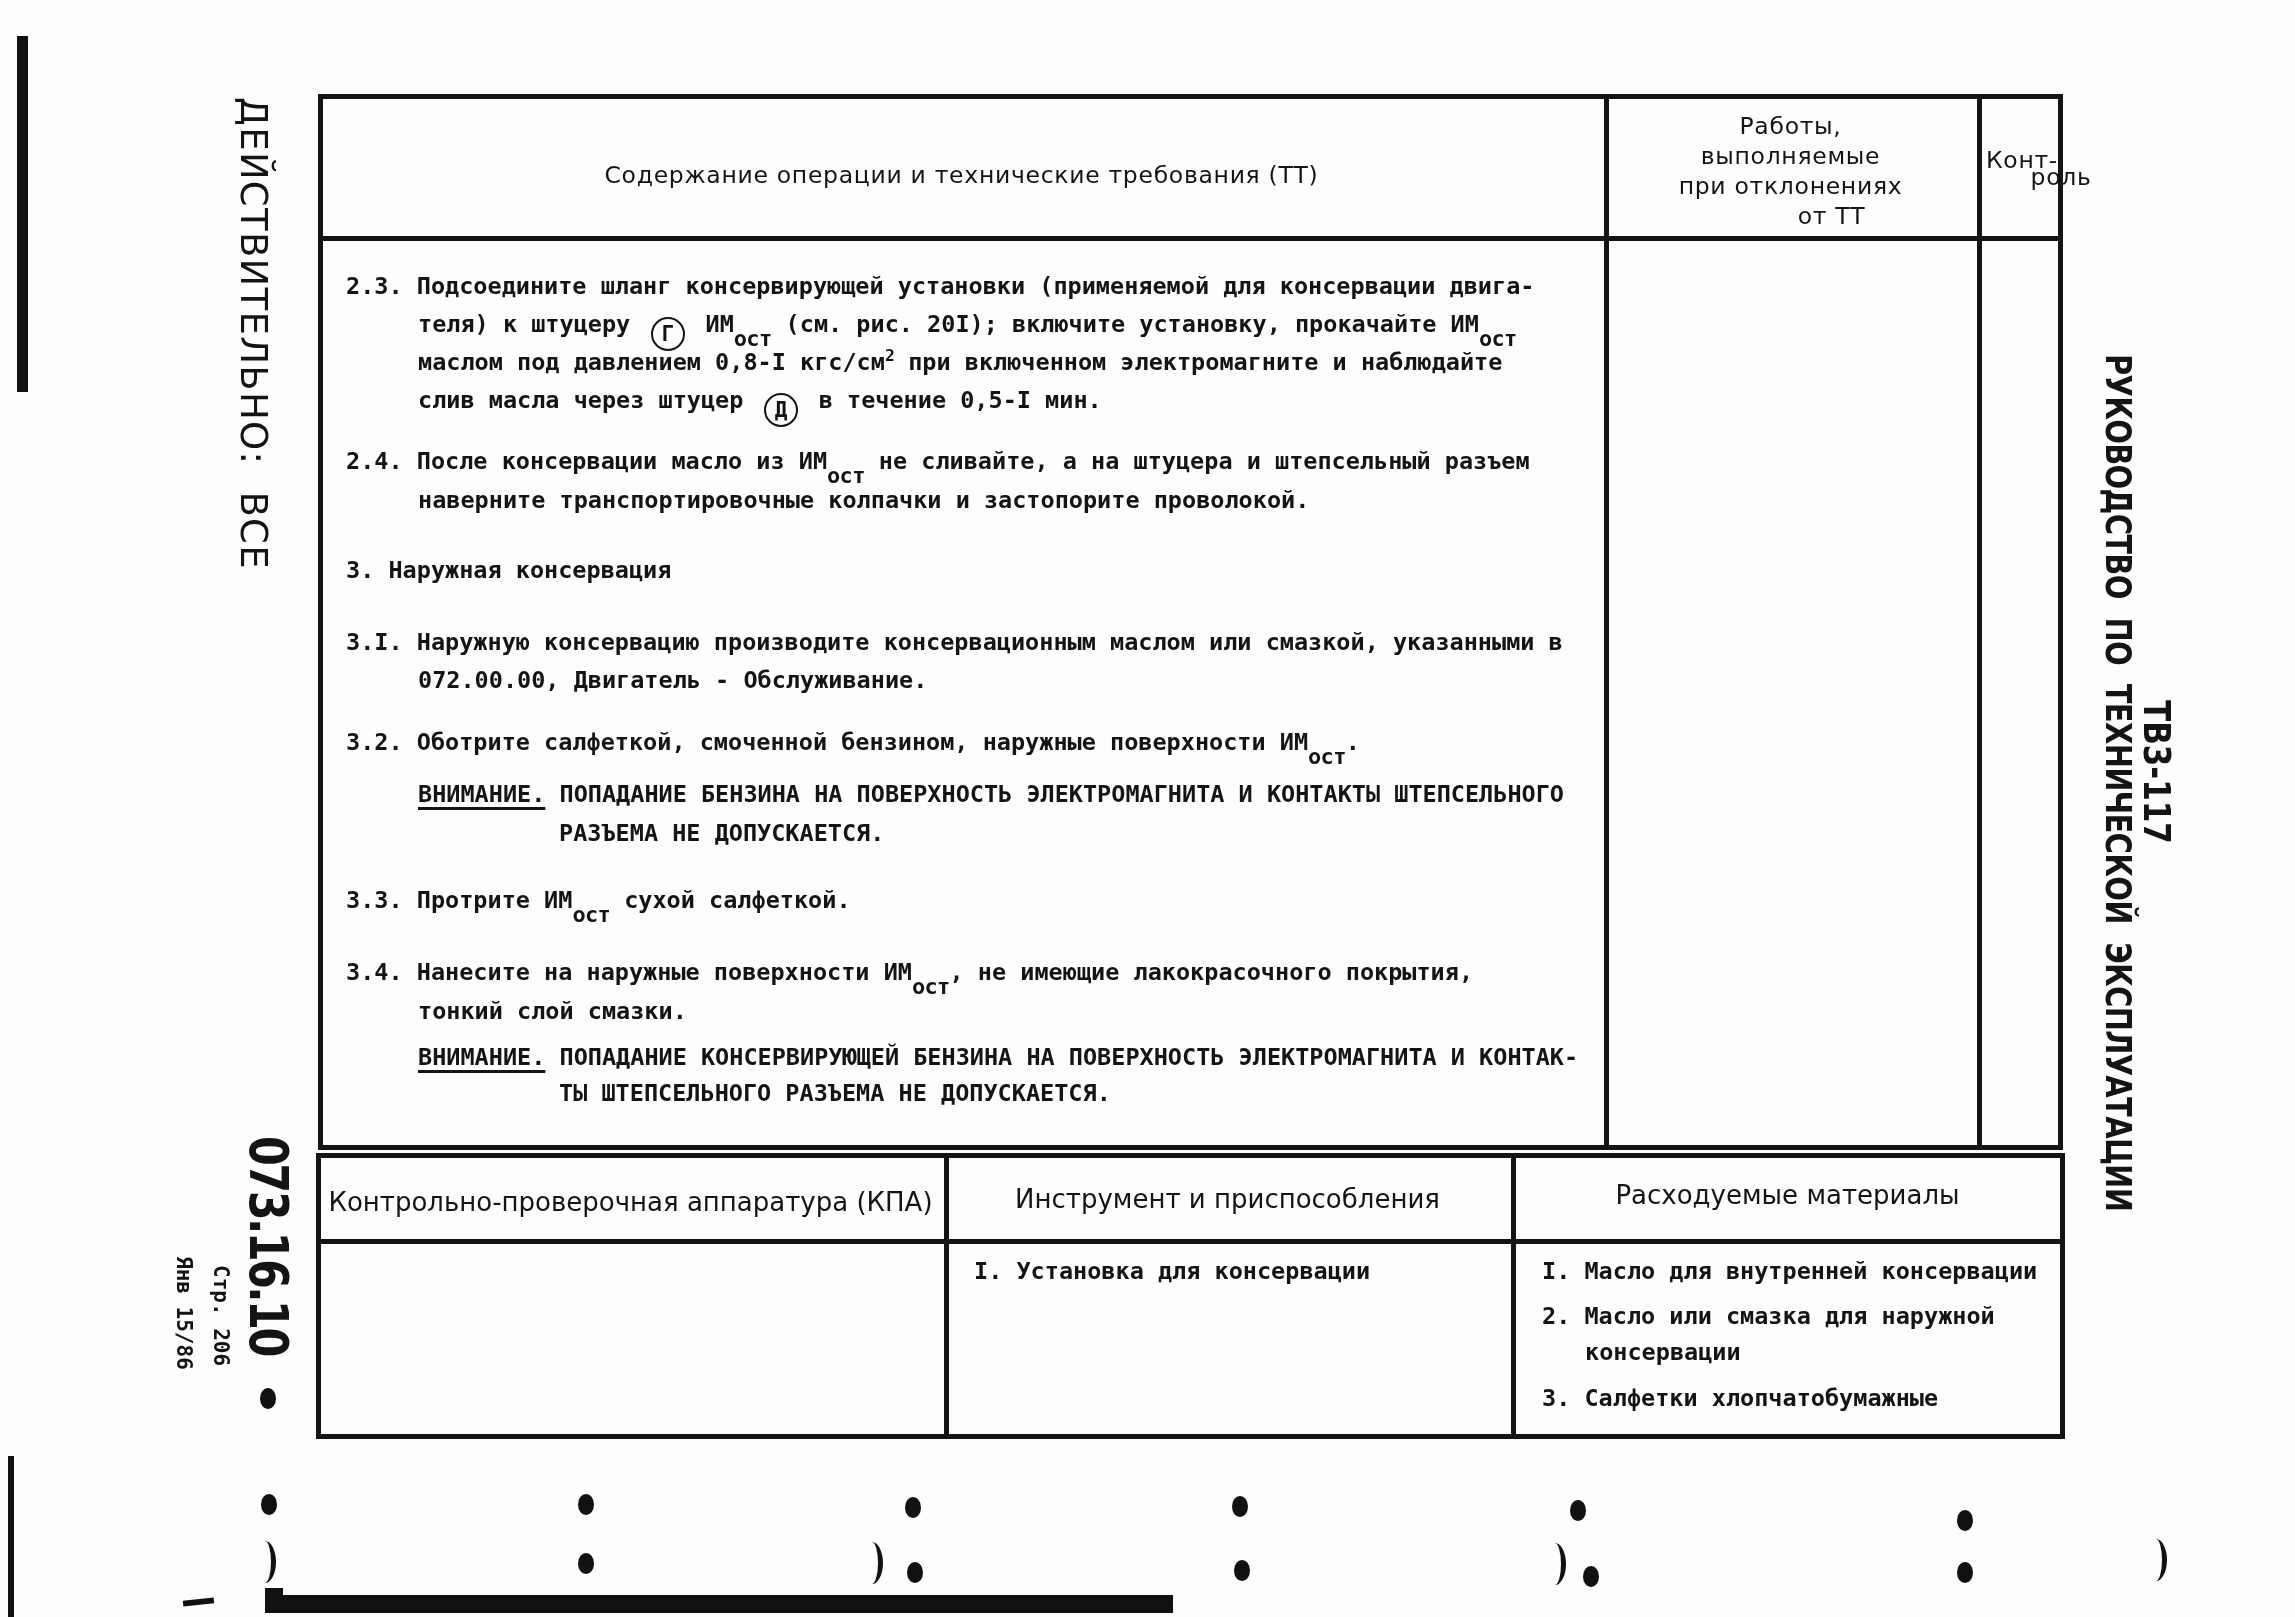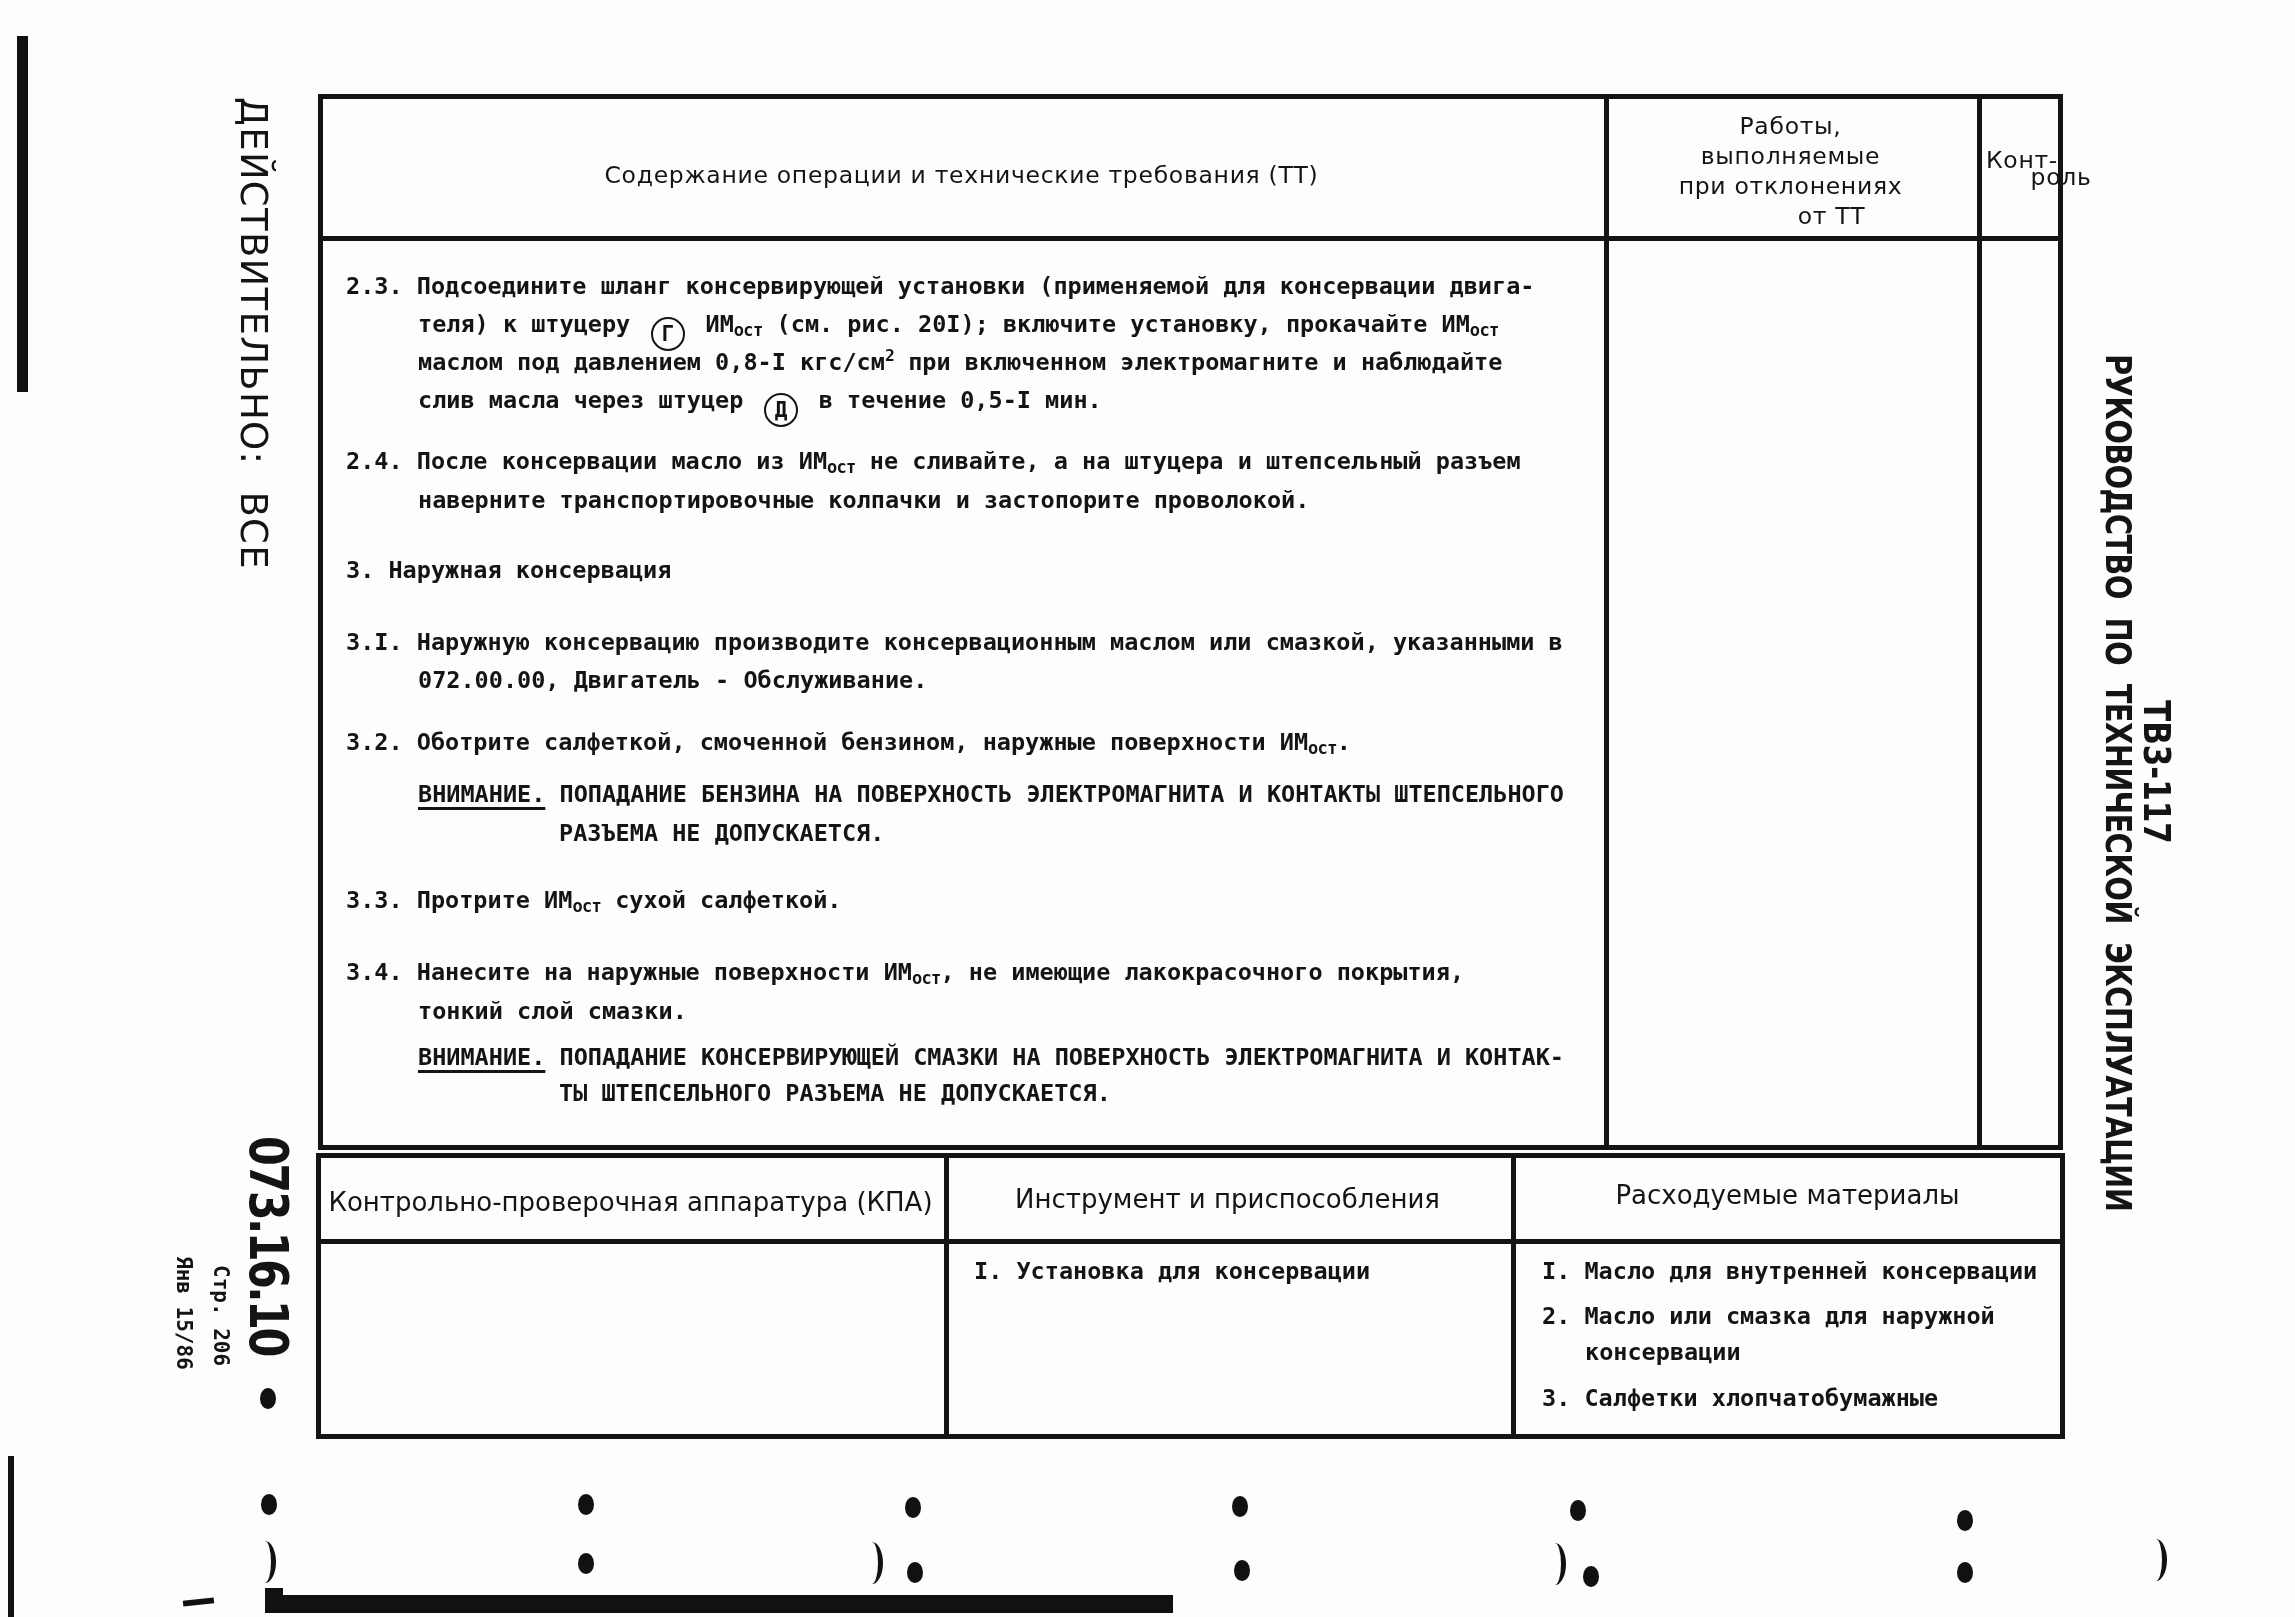--- a/index.html
+++ b/index.html
@@ -22,21 +22,21 @@
   .tline{
     position:absolute;height:38px;line-height:38px;white-space:pre;
     font-family:"DejaVu Sans Mono","Liberation Mono",monospace;
     font-weight:bold;font-size:23.5px;letter-spacing:0px;
   }
   .eqline{
     position:absolute;height:33px;line-height:33px;white-space:pre;
     font-family:"DejaVu Sans Mono","Liberation Mono",monospace;
     font-weight:bold;font-size:23.5px;
   }
-  .sub{font-size:17px;position:relative;top:4px;letter-spacing:-0.7px;}
+  .sub{font-size:22px;position:relative;top:14px;letter-spacing:-0.7px;}
   .sup{font-size:16.3px;position:relative;top:-9.1px;letter-spacing:-0.7px;}
   .und{text-decoration:underline;text-decoration-thickness:2.6px;text-underline-offset:5.2px;}
   .circ{
     display:inline-block;width:34px;height:34px;box-sizing:border-box;
     border:2.6px solid #141414;border-radius:50%;
     text-align:center;line-height:30px;font-size:21px;
     vertical-align:-9.1px;margin:0 6.5px;
   }
   
   .rot{position:absolute;transform-origin:0 0;white-space:pre;}
@@ -83,21 +83,21 @@
       <div class="tline" style="top: 481px; left: 418px;"><span>наверните транспортировочные колпачки и застопорите проволокой.</span></div>
       <div class="tline" style="top: 551px; left: 346px;"><span>3. Наружная консервация</span></div>
       <div class="tline" style="top: 623px; left: 346px;"><span>3.I. Наружную консервацию производите консервационным маслом или смазкой, указанными в</span></div>
       <div class="tline" style="top: 661px; left: 418px;"><span>072.00.00, Двигатель - Обслуживание.</span></div>
       <div class="tline" style="top: 723px; left: 346px;"><span>3.2. Оботрите салфеткой, смоченной бензином, наружные поверхности ИМ</span><span class="sub">ост</span><span>.</span></div>
       <div class="tline" style="top: 775px; left: 418px;"><span class="und">ВНИМАНИЕ.</span><span> ПОПАДАНИЕ БЕНЗИНА НА ПОВЕРХНОСТЬ ЭЛЕКТРОМАГНИТА И КОНТАКТЫ ШТЕПСЕЛЬНОГО</span></div>
       <div class="tline" style="top: 814px; left: 559px;"><span>РАЗЪЕМА НЕ ДОПУСКАЕТСЯ.</span></div>
       <div class="tline" style="top: 881px; left: 346px;"><span>3.3. Протрите ИМ</span><span class="sub">ост</span><span> сухой салфеткой.</span></div>
       <div class="tline" style="top: 953px; left: 346px;"><span>3.4. Нанесите на наружные поверхности ИМ</span><span class="sub">ост</span><span>, не имеющие лакокрасочного покрытия,</span></div>
       <div class="tline" style="top: 992px; left: 418px;"><span>тонкий слой смазки.</span></div>
-      <div class="tline" style="top: 1038px; left: 418px;"><span class="und">ВНИМАНИЕ.</span><span> ПОПАДАНИЕ КОНСЕРВИРУЮЩЕЙ СМАЗКИ НА ПОВЕРХНОСТЬ ЭЛЕКТРОМАГНИТА И КОНТАК-</span></div>
+      <div class="tline" style="top: 1038px; left: 418px;"><span class="und">ВНИМАНИЕ.</span><span> ПОПАДАНИЕ КОНСЕРВИРУЮЩЕЙ БЕНЗИНА НА ПОВЕРХНОСТЬ ЭЛЕКТРОМАГНИТА И КОНТАК-</span></div>
       <div class="tline" style="top: 1074px; left: 559px;"><span>ТЫ ШТЕПСЕЛЬНОГО РАЗЪЕМА НЕ ДОПУСКАЕТСЯ.</span></div>
     </div>
 
   <div class="frame" style="left:316px;top:1153px;width:1749px;height:286px;"></div>
   <div class="vline" style="left:944px;top:1153px;width:4.6px;height:286px;"></div>
   <div class="vline" style="left:1511px;top:1153px;width:4.6px;height:286px;"></div>
   <div class="hline-rule" style="left:316px;top:1239px;width:1749px;height:4.6px;"></div>
 
   <div class="phead-eq" style="left:316px;top:1187px;width:629px;height:31px;line-height:31px;">Контрольно-проверочная аппаратура (КПА)</div>
   <div class="phead-eq" style="left:944px;top:1184px;width:567px;height:31px;line-height:31px;">Инструмент и приспособления</div>

